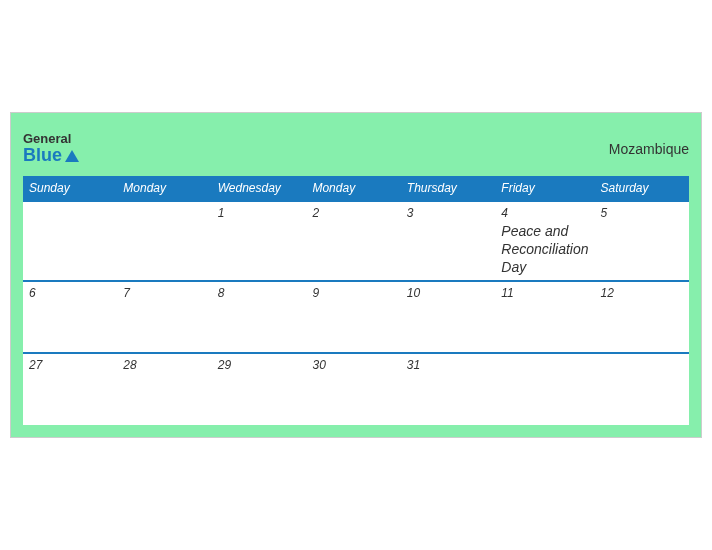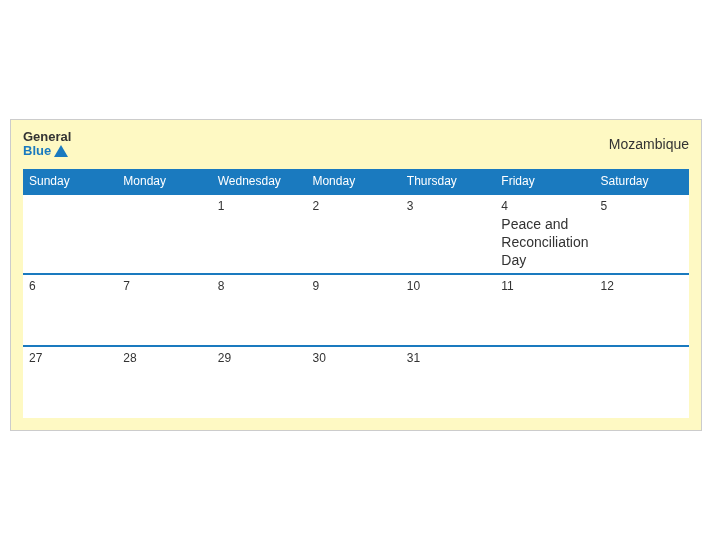--- a/index.html
+++ b/index.html
@@ -8,42 +8,42 @@
       font-family: Arial, sans-serif;
       display: flex;
       justify-content: center;
       align-items: center;
       width: 712px;
       height: 550px;
       overflow: hidden;
     }
     .calendar-wrapper {
       width: 692px;
-      background: #fef9c3;
+      background: #86efac;
       border: 1px solid #ccc;
-      padding: 10px 12px 12px 12px;
+      padding: 19px 12px 12px 12px;
     }
     .calendar-header {
       display: flex;
       align-items: center;
       justify-content: space-between;
       margin-bottom: 10px;
     }
     .logo {
       display: flex;
       flex-direction: column;
       line-height: 1.1;
     }
     .logo-general {
       font-size: 13px;
       font-weight: bold;
       color: #333;
     }
     .logo-blue {
-      font-size: 13px;
+      font-size: 18px;
       font-weight: bold;
       color: #1a7abf;
       display: flex;
       align-items: center;
     }
     .logo-triangle {
       width: 0;
       height: 0;
       border-left: 7px solid transparent;
       border-right: 7px solid transparent;
@@ -60,20 +60,21 @@
     }
     .calendar-country {
       font-size: 14px;
       color: #333;
       text-align: right;
       min-width: 90px;
     }
     .calendar-grid {
       width: 100%;
       border-collapse: collapse;
+      font-style: italic;
     }
     .calendar-grid th {
       background: #1a7abf;
       color: #fff;
       font-size: 12px;
       font-weight: normal;
       padding: 5px 6px;
       text-align: left;
       border: none;
     }

